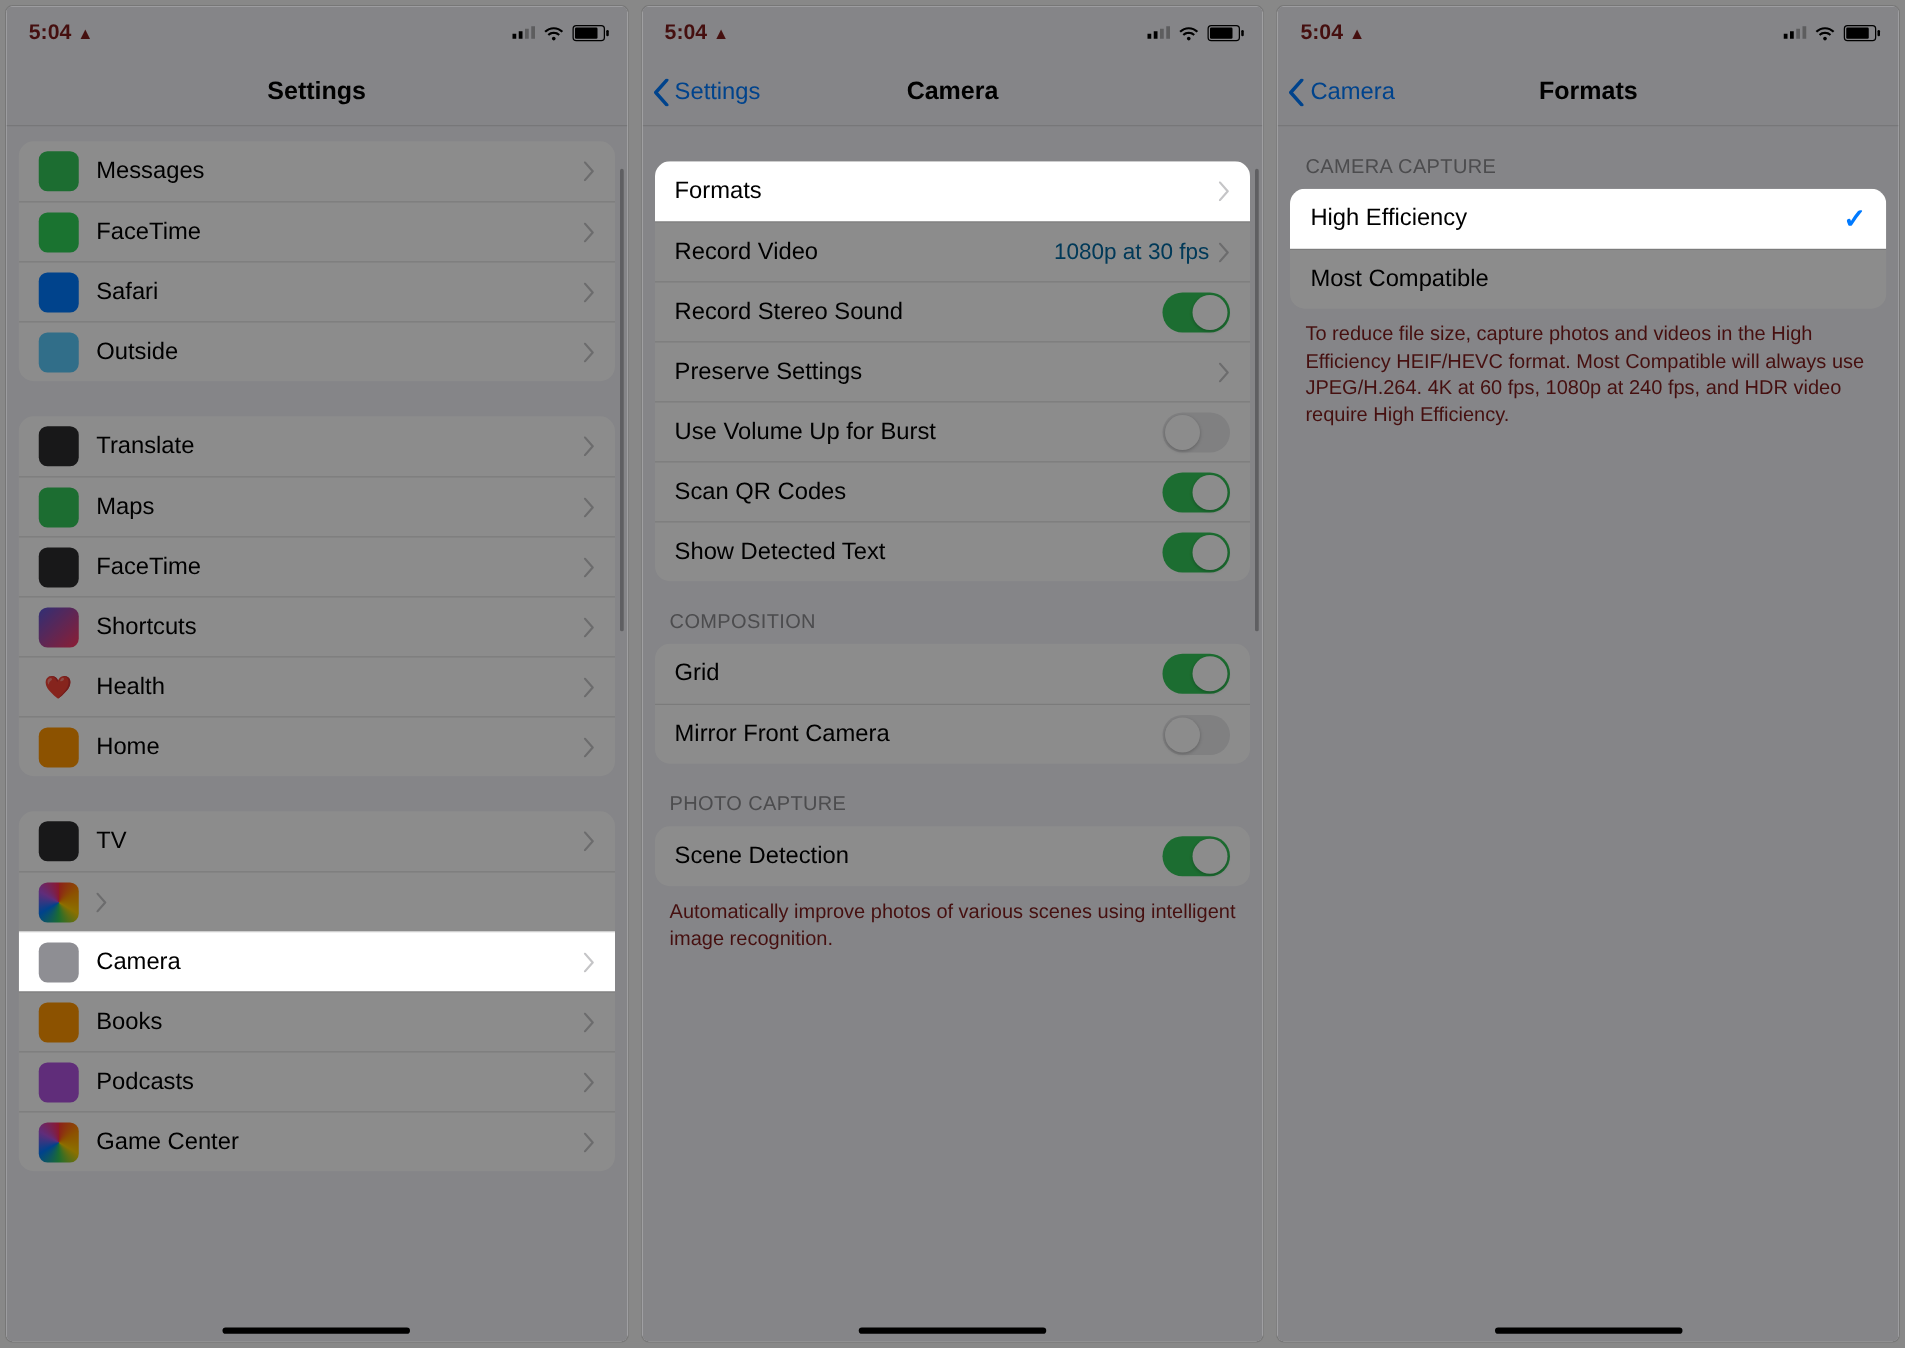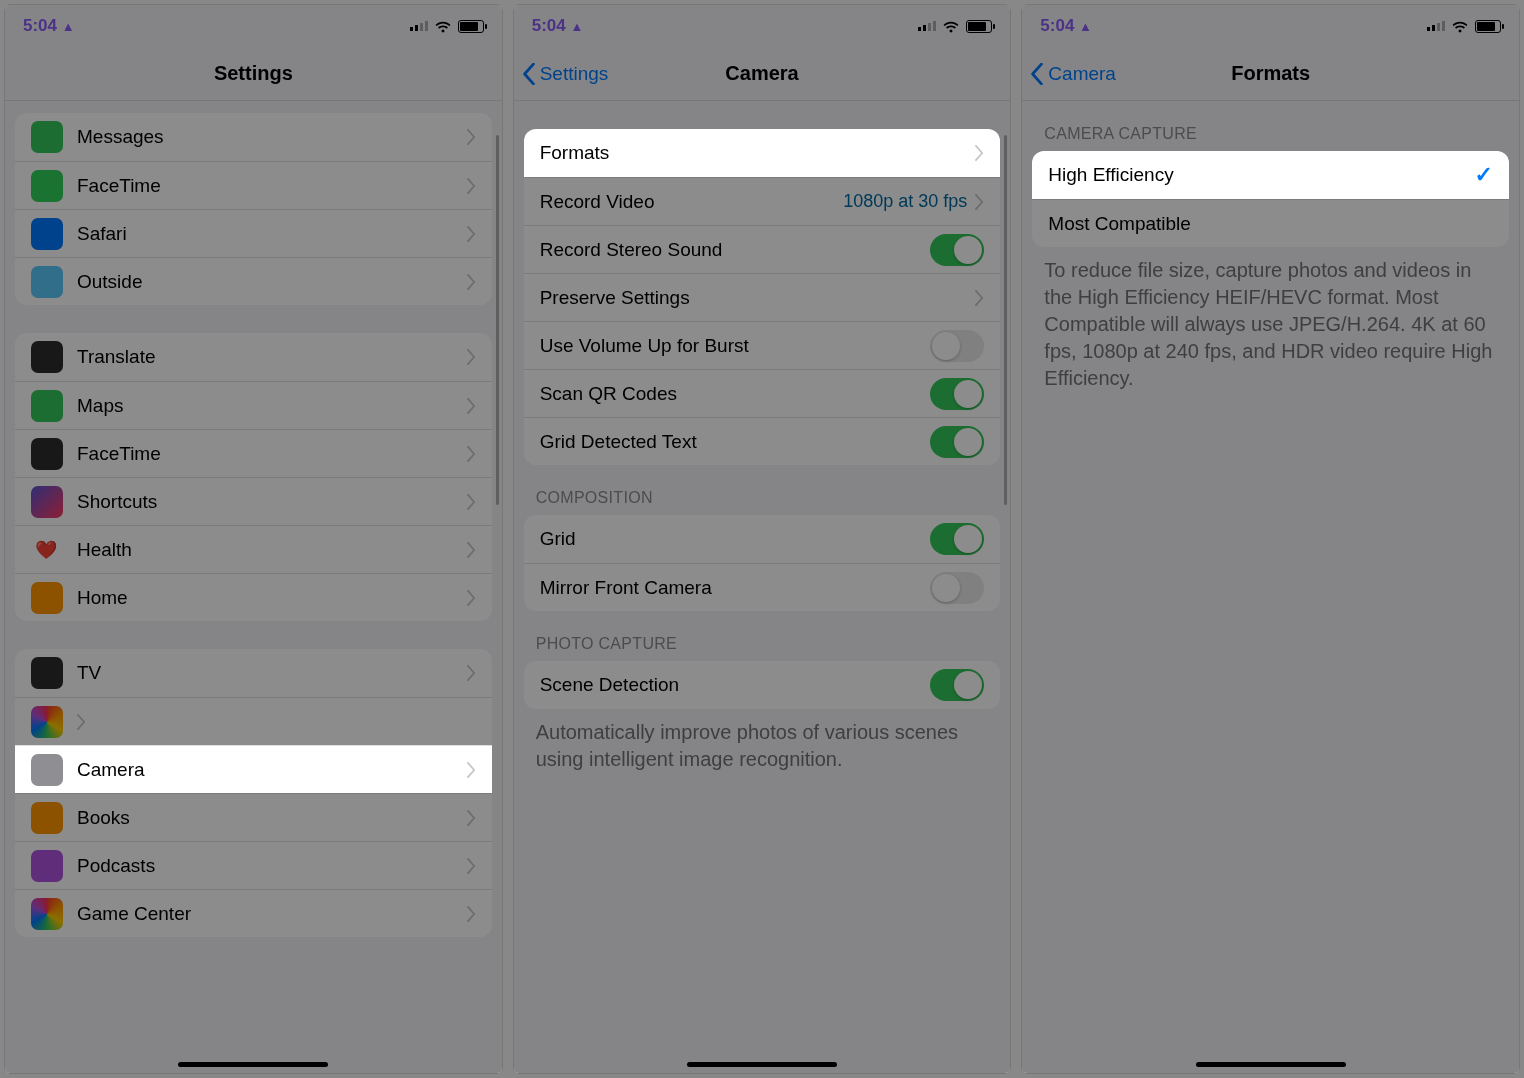--- a/index.html
+++ b/index.html
@@ -34,21 +34,21 @@
 
   
   .status-bar {
     height: 42px;
     display: flex;
     justify-content: space-between;
     align-items: center;
     padding: 0 18px;
     font-size: 17px;
     font-weight: 600;
-    color: #8b5cf6;
+    color: #7f1d1d;
   }
   .status-right { display: flex; gap: 6px; align-items: center; }
   .sig-dots { display: flex; gap: 2px; align-items: flex-end; }
   .sig-dots span { width:3px; background:#000; display:block; }
   .sig-dots span:nth-child(1){height:4px;} .sig-dots span:nth-child(2){height:6px;}
   .sig-dots span:nth-child(3){height:8px; opacity:.3;} .sig-dots span:nth-child(4){height:10px; opacity:.3;}
   .wifi { width:18px; height:14px; }
   .battery { width:26px; height:13px; border:1.5px solid #000; border-radius:3px; position:relative; }
   .battery::after { content:''; position:absolute; right:-4px; top:3px; width:2px; height:5px; background:#000; border-radius:1px; }
   .battery .fill { position:absolute; left:1px; top:1px; bottom:1px; width:75%; background:#000; border-radius:1px; }
@@ -70,21 +70,21 @@
   }
   .nav-back svg { width: 14px; height: 22px; margin-right: 4px; }
 
   
   .content { flex:1; overflow: hidden; padding: 0 0 20px 0; }
   .section-header {
     font-size: 16px; color: #8a8a8e; text-transform: uppercase;
     padding: 24px 22px 8px 22px; letter-spacing: 0.3px;
   }
   .section-footer {
-    font-size: 20px; color: #737373;
+    font-size: 16px; color: #7f1d1d;
     padding: 10px 22px 4px 22px; line-height: 1.35;
   }
   .group {
     background: #fff;
     border-radius: 12px;
     margin: 0 10px;
     overflow: hidden;
   }
   .group + .group { margin-top: 28px; }
   .row {
@@ -394,21 +394,21 @@
             <span class="knob"></span>
           </span>
         </div>
         <div class="row">
           <span class="label">Scan QR Codes</span>
           <span class="toggle on">
             <span class="knob"></span>
           </span>
         </div>
         <div class="row">
-          <span class="label">Grid Detected Text</span>
+          <span class="label">Show Detected Text</span>
           <span class="toggle on">
             <span class="knob"></span>
           </span>
         </div>
       </div>
     <div class="section-header">COMPOSITION</div>
     <div class="group" id="s2g2">
         <div class="row">
           <span class="label">Grid</span>
           <span class="toggle on">

